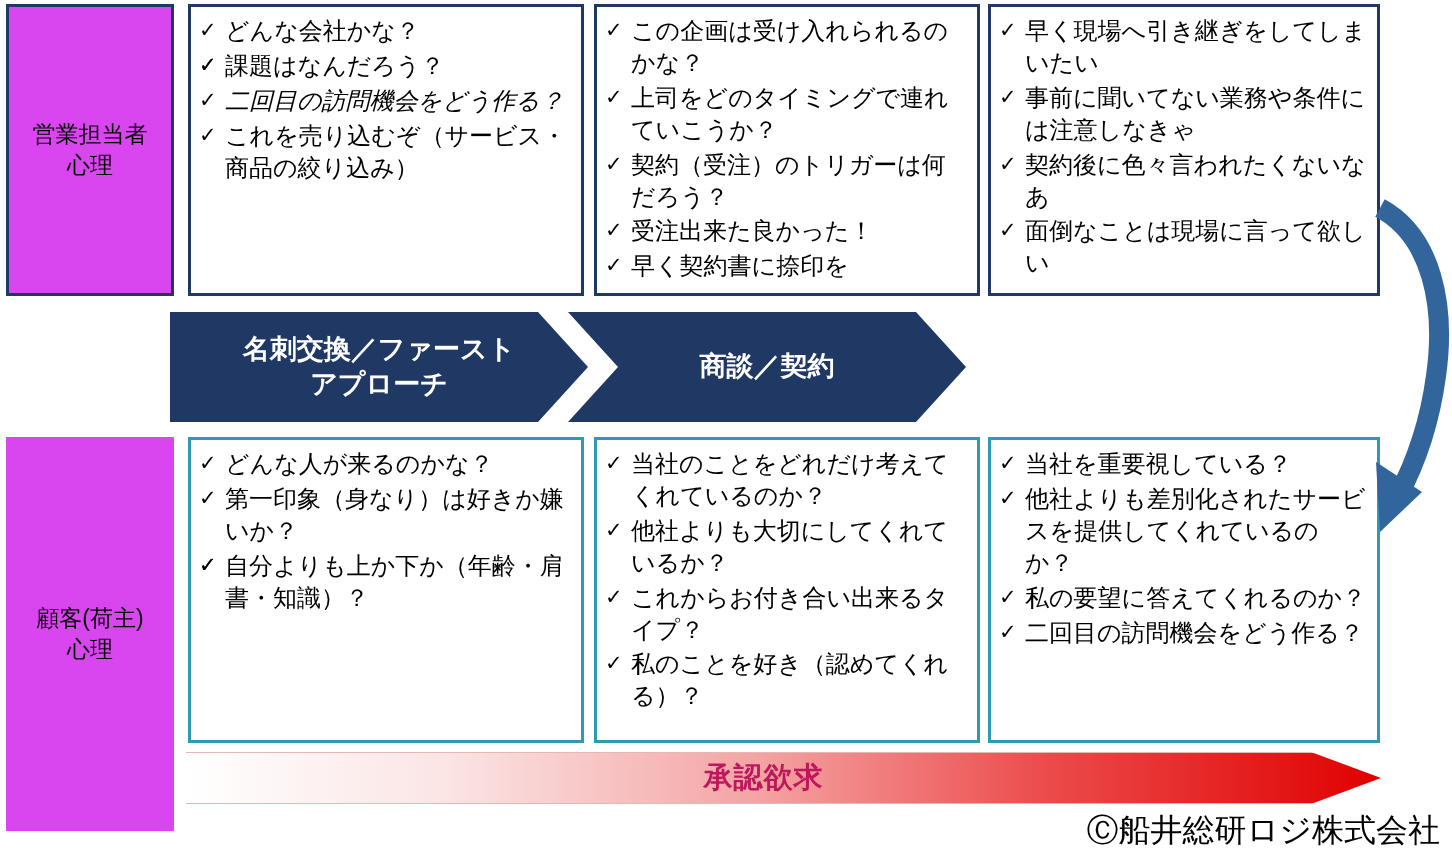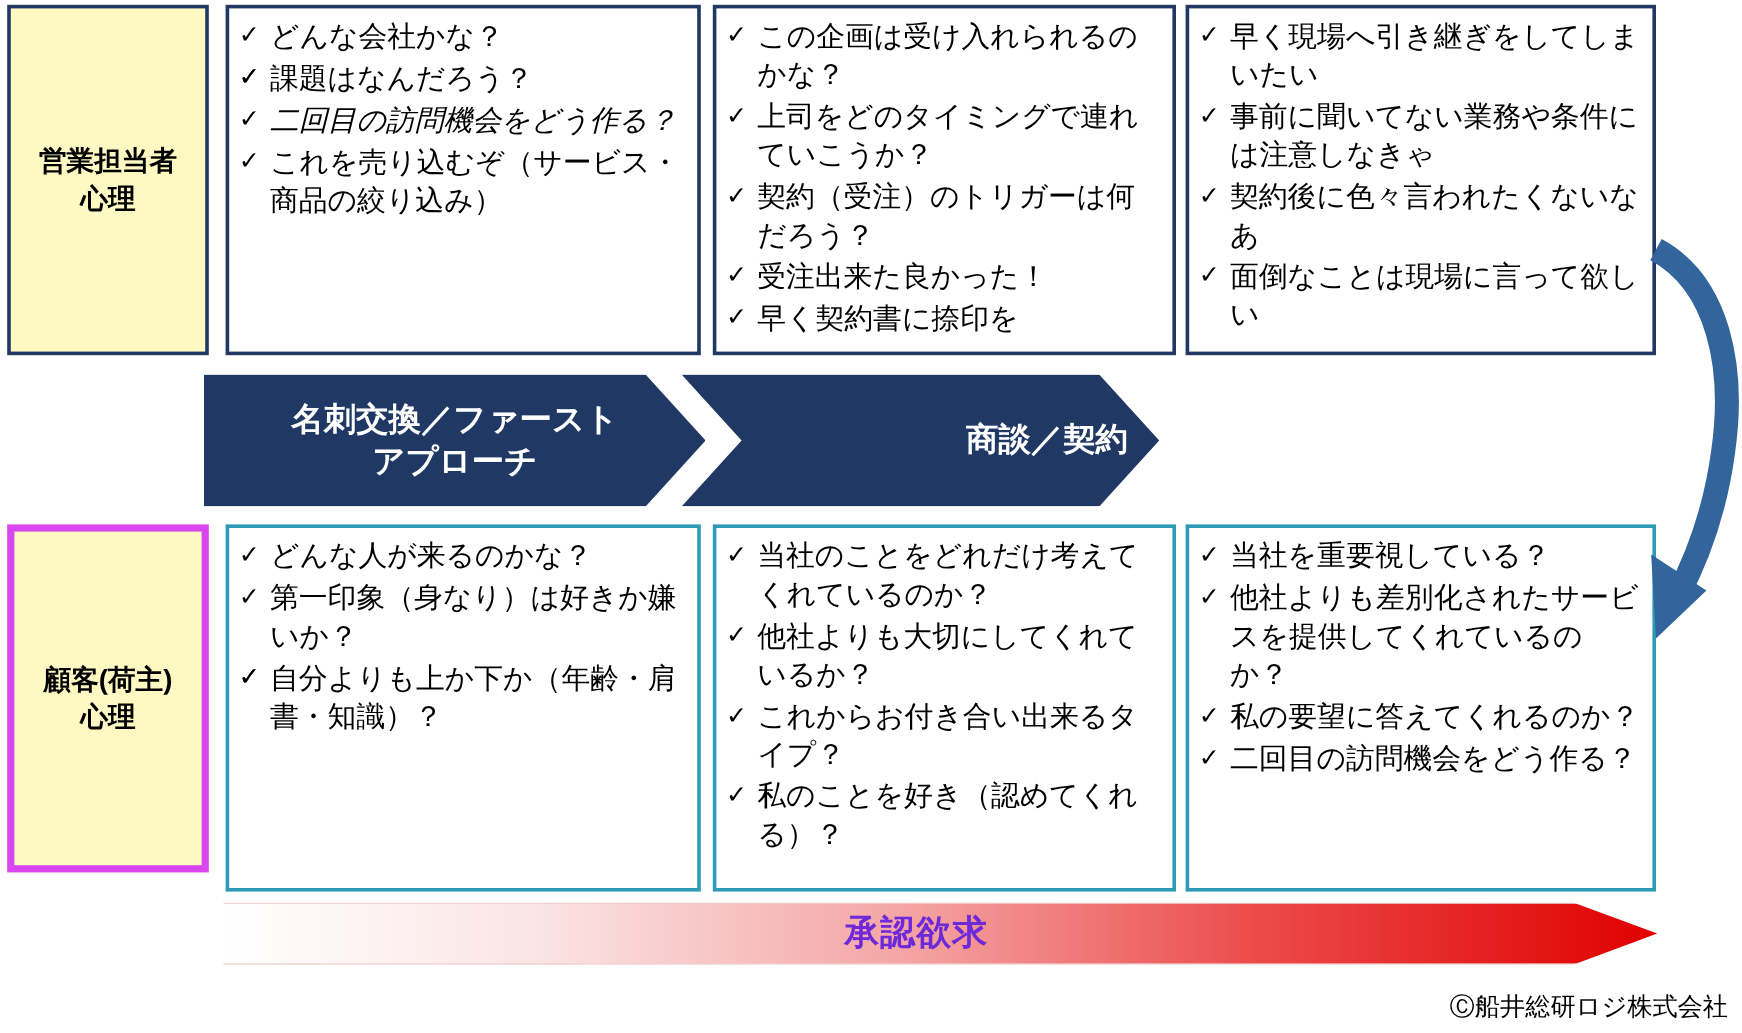--- a/index.html
+++ b/index.html
@@ -20,33 +20,33 @@
   }
 
   
   .rowlabel {
     position: absolute;
     box-sizing: border-box;
     display: flex;
     align-items: center;
     justify-content: center;
     text-align: center;
-    font-weight: bold;
-    background: #fef9c3;
+    font-weight: normal;
+    background: #d946ef;
     line-height: 1.35;
   }
   .rowlabel .lbl-line { display: block; }
   #label-sales {
     left: 6px; top: 4px; width: 168px; height: 292px;
     border: 3px solid #1f3864;
     font-size: 23px;
     color: #000000;
   }
   #label-customer {
-    left: 6px; top: 437px; width: 168px; height: 290px;
+    left: 6px; top: 437px; width: 168px; height: 394px;
     border: 6px solid #d946ef;
     font-size: 23px;
     color: #000000;
   }
 
   
   .cardbox {
     position: absolute;
     box-sizing: border-box;
     background: #ffffff;
@@ -99,21 +99,20 @@
     box-sizing: border-box;
   }
   .chev span { display: block; padding: 0 26px; }
   #chev-1 {
     left: 0; width: 418px;
     clip-path: polygon(0 0, 368px 0, 418px 55px, 368px 110px, 0 110px);
   }
   #chev-2 {
     left: 398px; width: 398px;
     clip-path: polygon(0 0, 348px 0, 398px 55px, 348px 110px, 0 110px, 50px 55px);
-    justify-content: flex-end;
   }
   #chev-3 {
     left: 776px; width: 428px;
     clip-path: polygon(0 0, 378px 0, 428px 55px, 378px 110px, 0 110px, 50px 55px);
   }
 
   
   #need-arrow {
     position: absolute;
     left: 186px; top: 752px;
@@ -126,21 +125,21 @@
     clip-path: polygon(0 0, 1125px 0, 1195px 26px, 1125px 52px, 0 52px);
     border-top: 1px solid #e6b7b7;
     border-bottom: 1px solid #e6b7b7;
   }
   #need-arrow .label {
     position: absolute;
     inset: 0;
     display: flex;
     align-items: center;
     justify-content: center;
-    color: #6d28d9;
+    color: #be185d;
     font-weight: bold;
     font-size: 29px;
     letter-spacing: 1px;
     padding-right: 40px;
     box-sizing: border-box;
   }
 
   
   #loop-arrow {
     position: absolute;
@@ -148,21 +147,21 @@
     top: 196px;
     width: 76px;
     height: 350px;
   }
 
   
   #copyright {
     position: absolute;
     right: 12px;
     bottom: 8px;
-    font-size: 21px;
+    font-size: 32px;
     color: #000000;
   }
 </style>
 </head>
 <body>
 
 <div id="canvas">
 
   <div class="rowlabel" id="label-sales">
     <div>

